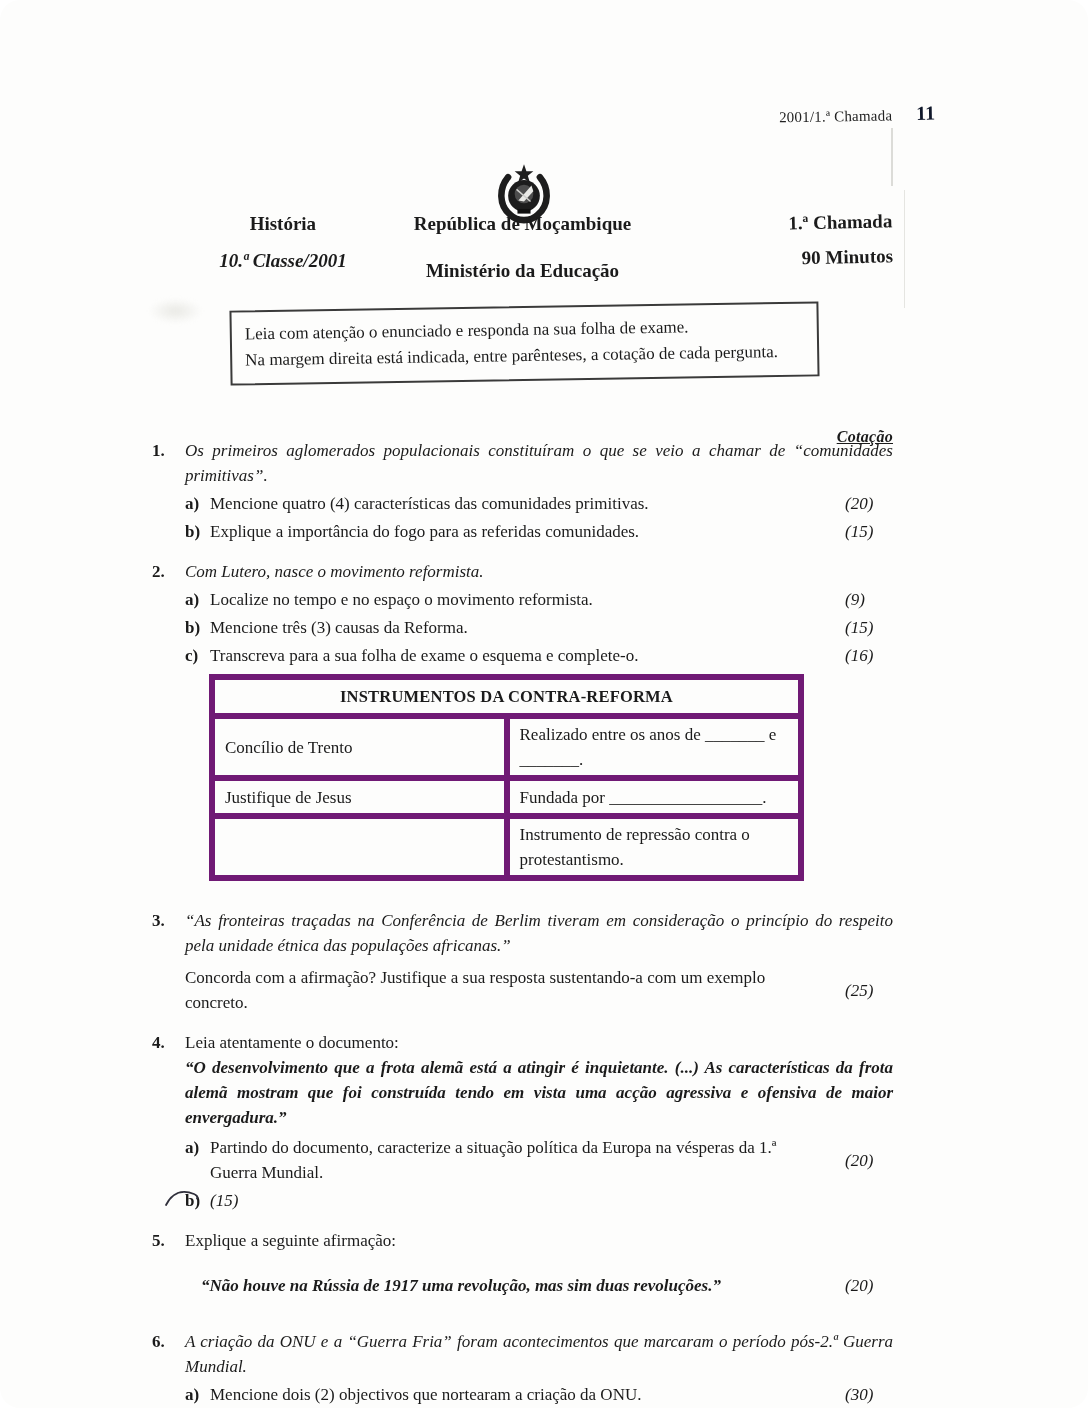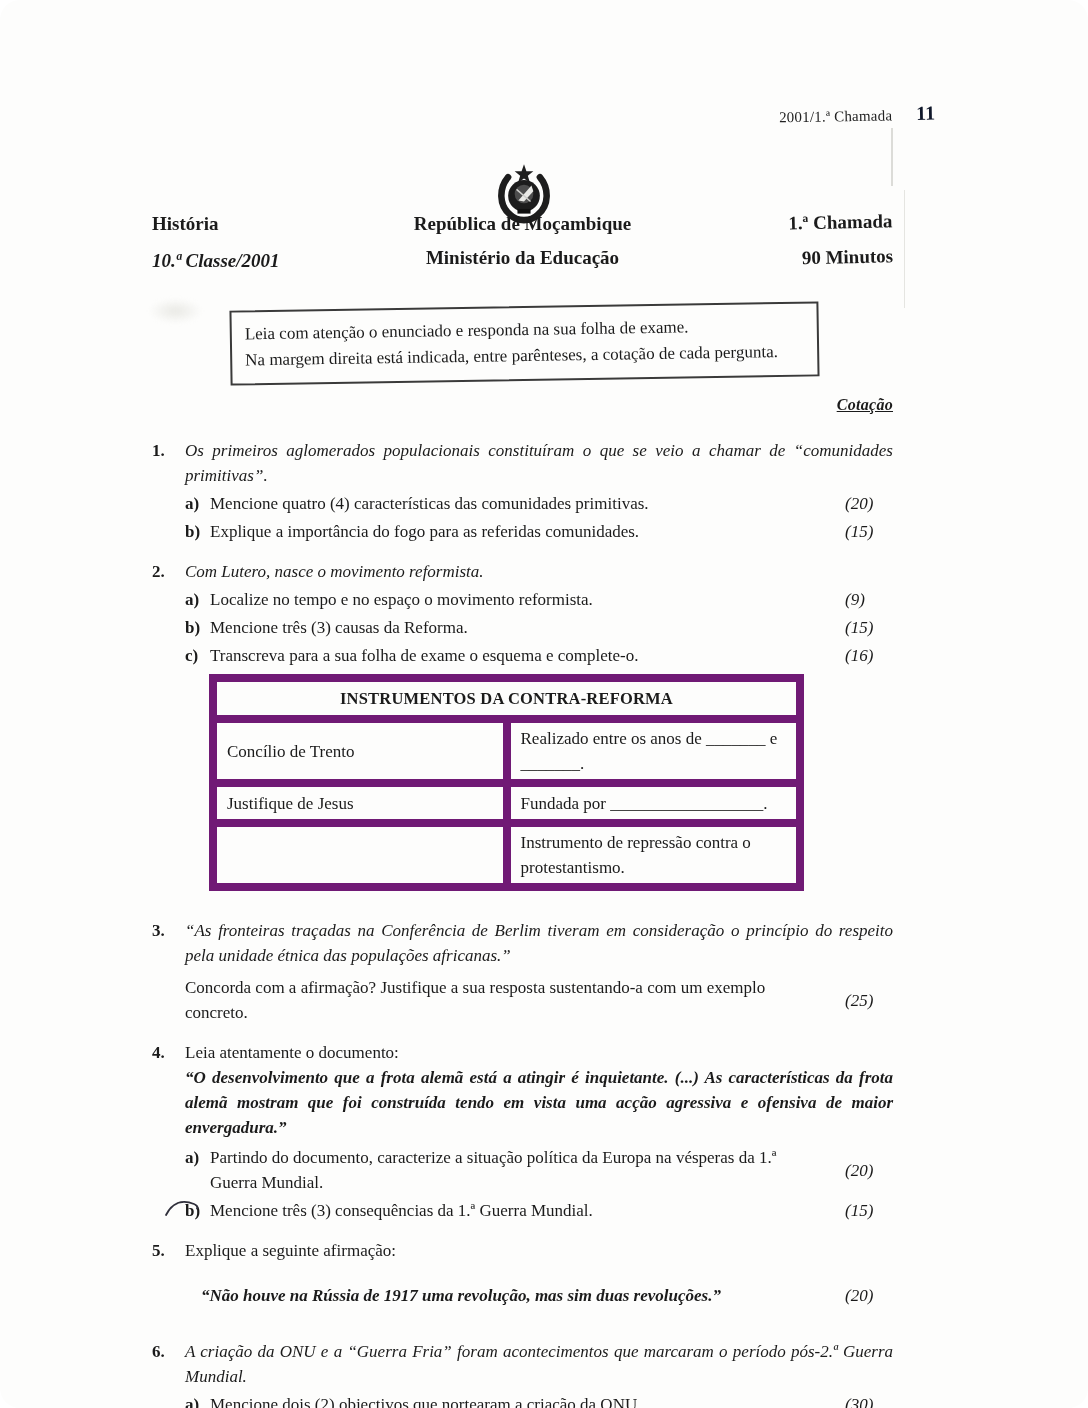--- a/index.html
+++ b/index.html
@@ -19,59 +19,59 @@
   .art-smudge{left:148px;top:298px;width:55px;height:26px;border-radius:50%;
     background:radial-gradient(ellipse at center,#d9d9d2 0%,rgba(217,217,210,0) 70%);opacity:.55;filter:blur(2px);}
   
   .scan-ref{position:absolute;top:103px;right:153px;display:flex;align-items:baseline;gap:24px;transform:rotate(-1deg);}
   .scan-ref .ref{font-size:15px;letter-spacing:.2px;color:#222;}
   .scan-ref .pageno{font-size:20px;font-weight:700;color:#0f172a;}
   
   .emblem{position:absolute;top:162px;left:496px;width:56px;height:64px;}
   
   .masthead{position:absolute;top:212px;left:152px;width:741px;display:grid;grid-template-columns:1fr auto 1fr;}
-  .mast-col{font-weight:700;font-size:19px;}
+  .mast-col{font-weight:700;font-size:19px;text-align:center;}
   .mast-left .line{margin-top:0;line-height:24px;}
   .mast-left .line + .line{margin-top:13px;font-style:italic;}
   .mast-center{text-align:center;line-height:24px;}
-  .mast-center .line + .line{margin-top:10px;}
+  .mast-center .line + .line{margin-top:23px;}
   .mast-right{text-align:right;line-height:24px;transform:rotate(-1.2deg);}
   .mast-right .line + .line{margin-top:11px;}
   
   .notice{
     position:absolute;top:306px;left:230px;width:559px;
     border:2px solid #3a3a3a;padding:9px 13px 10px 13px;
     font-size:17px;line-height:26px;
     transform:rotate(-0.9deg);
     background:#fdfdfc;
   }
   
   .cot-head{
-    position:absolute;top:396px;right:195px;
+    position:absolute;top:428px;right:195px;
     font-size:16px;font-weight:700;font-style:italic;
     text-decoration:underline;letter-spacing:.3px;
   }
   
   .content{position:absolute;top:438px;left:152px;width:741px;font-size:17px;line-height:25px;}
   .q{display:flex;margin-bottom:15px;}
   .qnum{width:33px;flex:none;font-weight:700;}
   .qbody{flex:1;min-width:0;}
   .stem{font-style:italic;text-align:justify;}
   .stem-plain{font-style:normal;}
   .quote{font-style:italic;font-weight:700;text-align:justify;margin-top:0;}
   .item{display:flex;margin-top:3px;position:relative;}
   .item:first-of-type{margin-top:3px;}
   .ilabel{width:25px;flex:none;font-weight:700;}
   .itext{flex:1;padding-right:30px;text-align:left;}
   .score{width:48px;flex:none;text-align:left;font-style:italic;align-self:center;}
   .followup{display:flex;margin-top:7px;}
   .ftext{flex:1;padding-right:30px;}
   
   .schema{border-collapse:collapse;margin:6px 0 12px 24px;width:595px;table-layout:fixed;}
-  .schema th,.schema td{border:8px solid #701a75;font-size:17px;padding:3px 10px;vertical-align:middle;}
+  .schema th,.schema td{border:6px solid #701a75;font-size:17px;padding:3px 10px;vertical-align:middle;}
   .schema th{text-align:center;font-weight:700;font-size:16.5px;letter-spacing:.2px;padding:4px 6px;}
   .schema .c-left{width:158px;}
   .schema td{height:26px;}
   
   .pen-mark{position:absolute;left:-21px;top:-3px;width:42px;height:24px;}
   
   .fim{margin-top:16px;text-align:center;font-weight:700;font-size:18px;letter-spacing:.5px;}
 </style>
 </head>
 <body>
@@ -202,21 +202,20 @@
           <span class="itext">Partindo do documento, caracterize a situação política da Europa na vésperas da 1.ª Guerra Mundial.</span>
           <span class="score">(20)</span>
         </div>
         <div class="item">
           <span class="pen-mark">
             <svg viewBox="0 0 42 24" width="42" height="24" aria-hidden="true">
               <path d="M2,20 C8,8 18,4 30,9 C33,10.3 34.5,12 33,13.5" fill="none" stroke="#30303c" stroke-width="1.8" stroke-linecap="round"></path>
             </svg>
           </span>
           <span class="ilabel">b)</span>
-          <span class="itext">Mencione três (3) consequências da 1.ª Guerra Mundial.</span>
           <span class="score">(15)</span>
         </div>
       </div>
     </div>
 
     <div class="q">
       <div class="qnum">5.</div>
       <div class="qbody">
         <div class="stem-plain">Explique a seguinte afirmação:</div>
         <div class="followup" style="margin-top:4px;">

